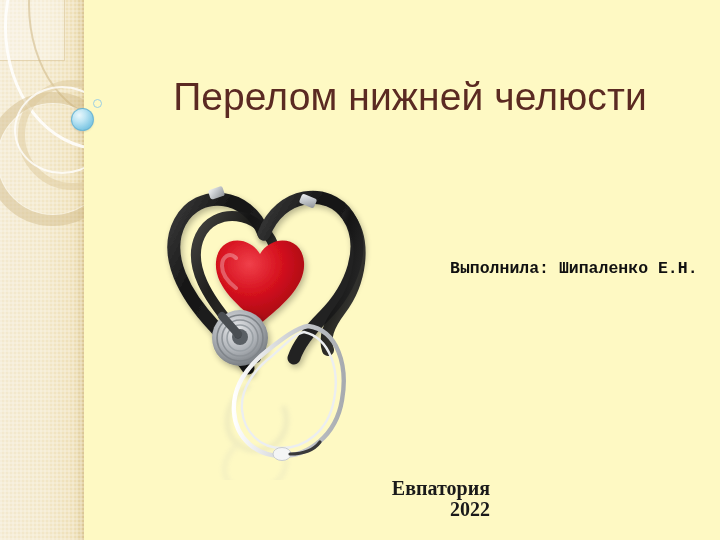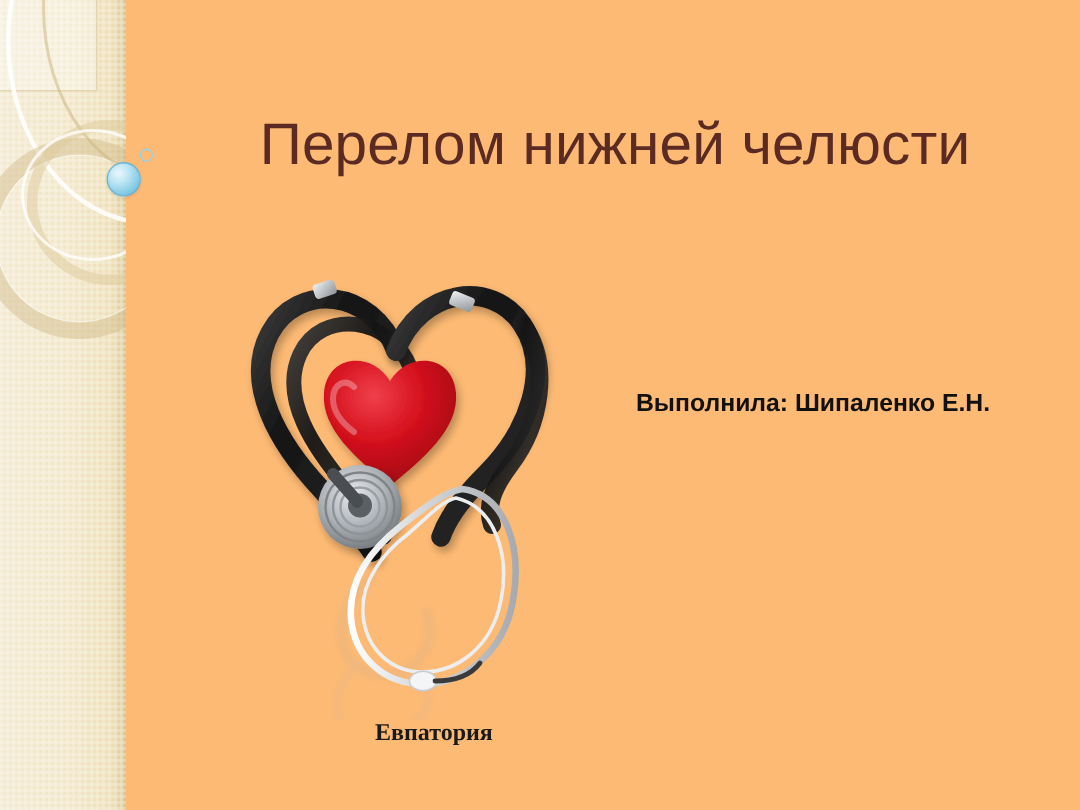--- a/index.html
+++ b/index.html
@@ -11,21 +11,21 @@
     width: 720px;
     height: 540px;
     overflow: hidden;
     font-family: "Liberation Sans", sans-serif;
   }
 
   #slide {
     position: relative;
     width: 720px;
     height: 540px;
-    background: #fdba74;
+    background: #fef9c3;
     overflow: hidden;
   }
 
   
   #sidebar {
     position: absolute;
     left: 0;
     top: 0;
     width: 84px;
     height: 540px;
@@ -154,42 +154,42 @@
     left: 152px;
     top: 150px;
     width: 262px;
     height: 330px;
   }
   #artwork svg { display: block; }
 
   
   #authors {
     position: absolute;
-    left: 424px;
+    left: 450px;
     top: 260px;
     width: 268px;
-    font-family: Liberation Sans, sans-serif;
+    font-family: Liberation Mono, monospace;
     font-weight: bold;
     font-size: 16.5px;
     color: #111111;
     white-space: nowrap;
   }
   #authors .line { line-height: 18px; }
   #authors .gap { height: 34px; }
 
   
   #footer {
     position: absolute;
     left: 250px;
     top: 478px;
     width: 240px;
-    text-align: left;
+    text-align: right;
     font-family: "Liberation Serif", serif;
     font-weight: bold;
-    font-size: 16px;
+    font-size: 20px;
     line-height: 21px;
     color: #1a1a1a;
   }
 </style>
 </head>
 <body>
 
 <div id="slide">
 
   <div id="sidebar">
@@ -307,15 +307,16 @@
     </svg>
   </div>
 
   <div id="authors">
     <div class="line">Выполнила: Шипаленко Е.Н.</div>
     <div class="gap"></div>
   </div>
 
   <div id="footer">
     <div>Евпатория</div>
+    <div>2022</div>
   </div>
 
 </div>
 
 </body></html>

